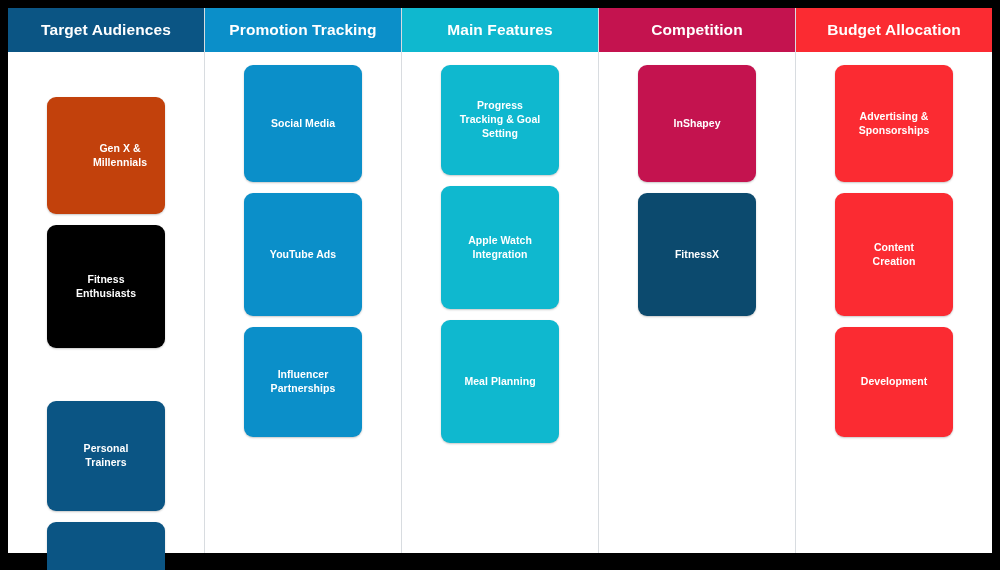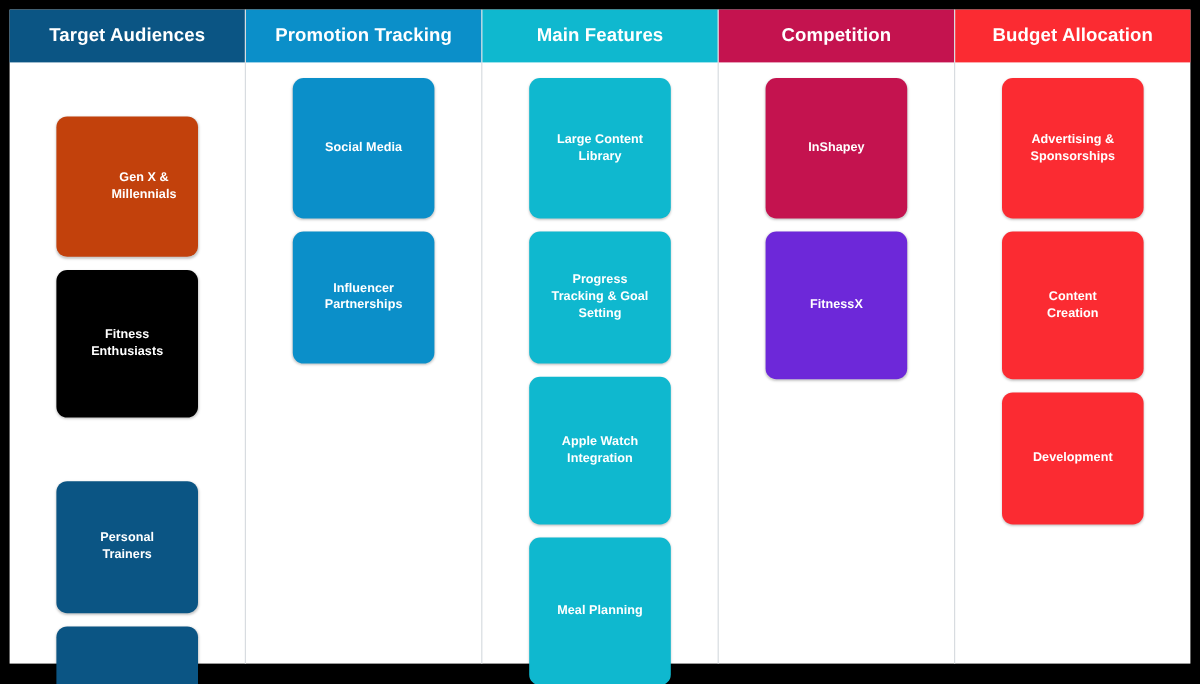--- a/index.html
+++ b/index.html
@@ -131,35 +131,34 @@
         </div>
       </div>
       <div class="column" style="border-right-color: rgb(216, 220, 224);">
         <div class="col-header" style="background: rgb(11, 143, 201);">
           <span>Promotion Tracking</span>
         </div>
         <div class="cards">
           <div class="card" style="background: rgb(11, 143, 201); height: 117px; min-height: 117px;">
             <span class="card-label">Social Media</span>
           </div>
+          <div class="card" style="background: rgb(11, 143, 201); height: 123px; min-height: 123px;">
+            <span class="card-label">YouTube Ads</span>
+          </div>
           <div class="card" style="background: rgb(11, 143, 201); height: 110px; min-height: 110px;">
             <span class="card-label">Influencer
 Partnerships</span>
           </div>
         </div>
       </div>
       <div class="column" style="border-right-color: rgb(216, 220, 224);">
         <div class="col-header" style="background: rgb(15, 184, 207);">
           <span>Main Features</span>
         </div>
         <div class="cards">
-          <div class="card" style="background: rgb(15, 184, 207); height: 117px; min-height: 117px;">
-            <span class="card-label">Large Content
-Library</span>
-          </div>
           <div class="card" style="background: rgb(15, 184, 207); height: 110px; min-height: 110px;">
             <span class="card-label">Progress
 Tracking &amp; Goal
 Setting</span>
           </div>
           <div class="card" style="background: rgb(15, 184, 207); height: 123px; min-height: 123px;">
             <span class="card-label">Apple Watch
 Integration</span>
           </div>
           <div class="card" style="background: rgb(15, 184, 207); height: 123px; min-height: 123px;">
@@ -168,21 +167,21 @@
         </div>
       </div>
       <div class="column" style="border-right-color: rgb(216, 220, 224);">
         <div class="col-header" style="background: rgb(196, 19, 79);">
           <span>Competition</span>
         </div>
         <div class="cards">
           <div class="card" style="background: rgb(196, 19, 79); height: 117px; min-height: 117px;">
             <span class="card-label">InShapey</span>
           </div>
-          <div class="card" style="background: #6d28d9; height: 123px; min-height: 123px;">
+          <div class="card" style="background: #0c4a6e; height: 123px; min-height: 123px;">
             <span class="card-label">FitnessX</span>
           </div>
         </div>
       </div>
       <div class="column last" style="border-right-color: rgb(216, 220, 224);">
         <div class="col-header" style="background: rgb(251, 43, 50);">
           <span>Budget Allocation</span>
         </div>
         <div class="cards">
           <div class="card" style="background: rgb(251, 43, 50); height: 117px; min-height: 117px;">

